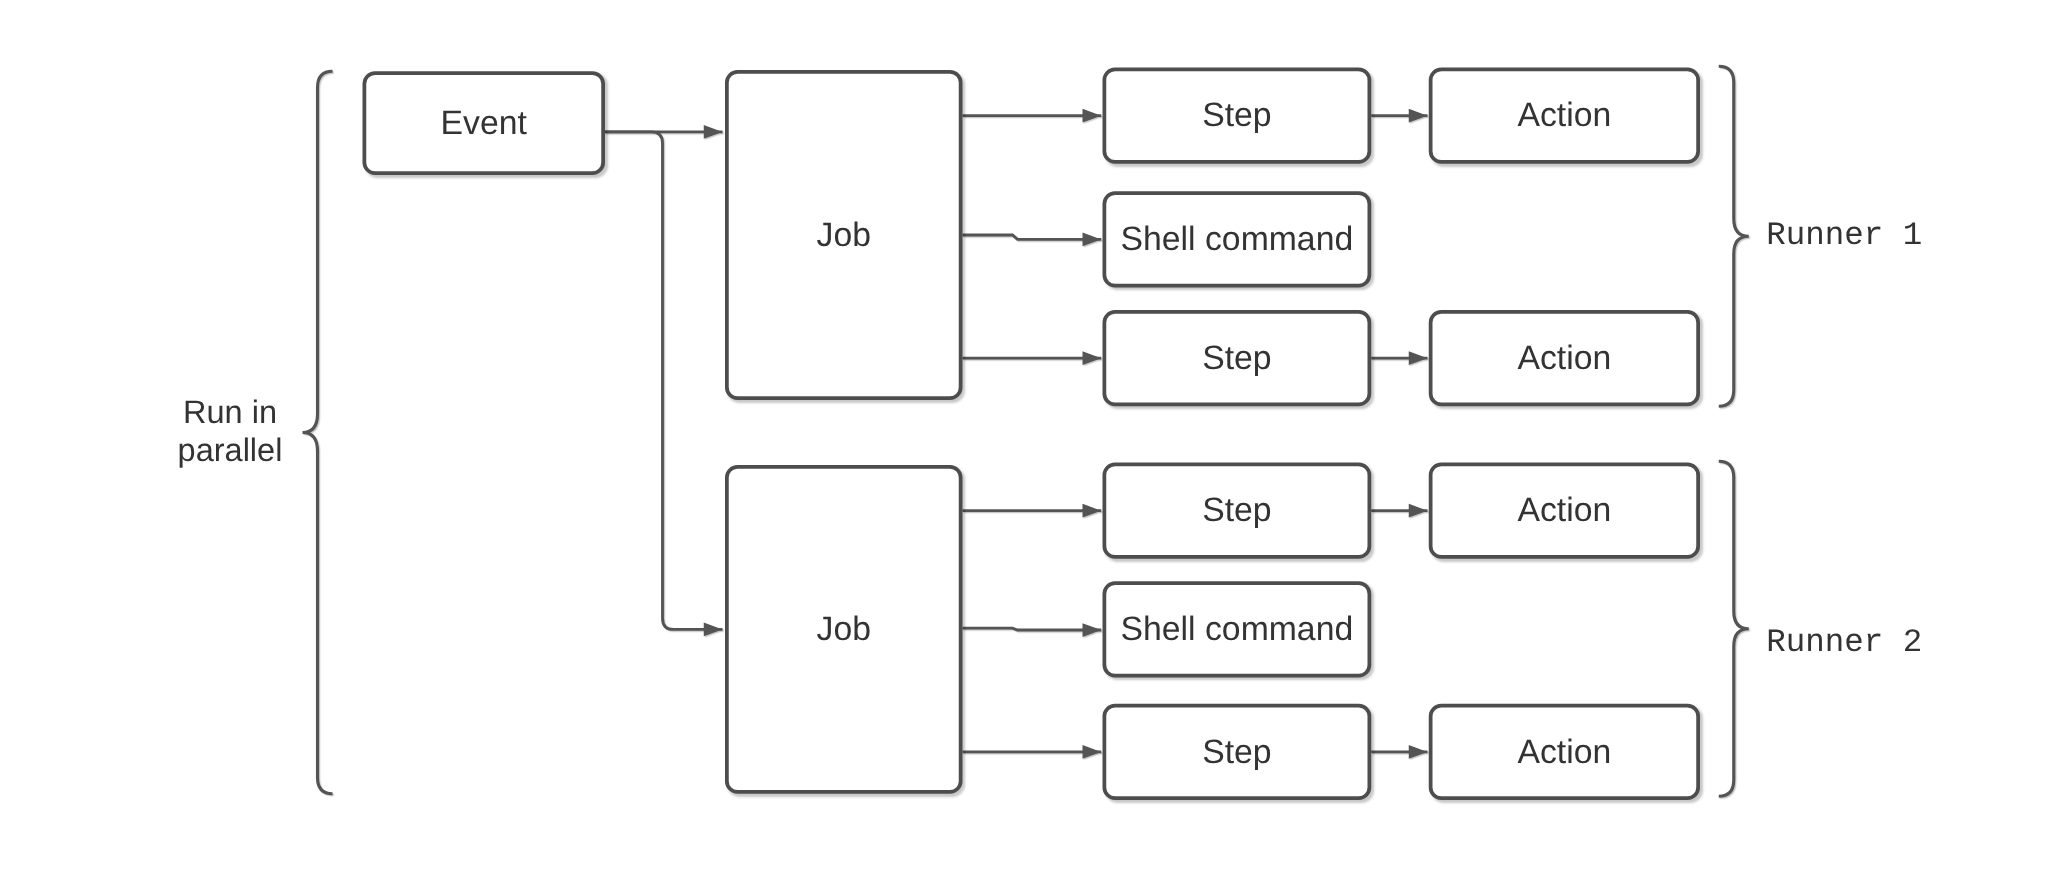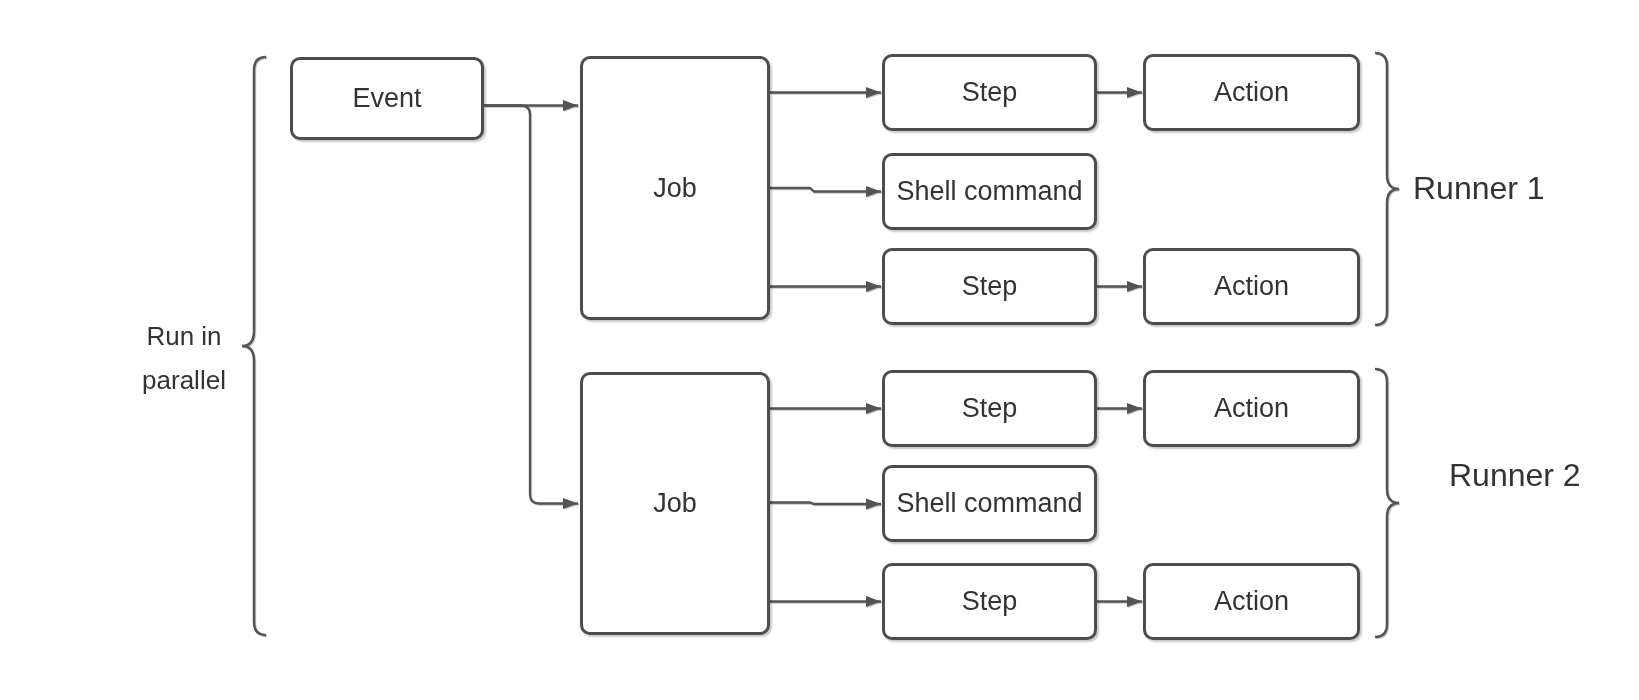--- a/index.html
+++ b/index.html
@@ -32,29 +32,30 @@
     border-radius: 10px;
     box-shadow: 2px 2px 2px rgba(0,0,0,0.22);
     color: #333333;
     font-size: 27px;
     text-align: center;
     white-space: nowrap;
   }
   .side-label {
     position: absolute;
     color: #333333;
-    font-size: 32px;
+    font-size: 26px;
     line-height: 31px;
     white-space: nowrap;
+    font-family: Liberation Mono, monospace;
   }
   .wrap-label {
     position: absolute;
     color: #333333;
     font-size: 26px;
-    line-height: 44px;
+    line-height: 31px;
     text-align: center;
     white-space: normal;
   }
 </style>
 </head>
 <body>
 
 <div class="canvas">
 
   <svg class="edges" width="1639" height="700" viewBox="0 0 1639 700">
@@ -89,21 +90,21 @@
       <path d="M1375,53 Q1387,53 1387,66 L1387,175 Q1387,189 1399,189 Q1387,189 1387,203 L1387,312 Q1387,325 1375,325"></path>
 
       <path d="M1375,369 Q1387,369 1387,382 L1387,489 Q1387,503 1399,503 Q1387,503 1387,517 L1387,624 Q1387,637 1375,637"></path>
     </g>
   </svg>
 
   <div class="wrap-label" style="left:128px; top:314px; width:112px;">Run in parallel</div>
 
   <div class="side-label" style="left:1413px; top:173px;">Runner 1</div>
 
-  <div class="side-label" style="left:1413px; top:460px;margin-left:36px;">Runner 2</div>
+  <div class="side-label" style="left:1413px; top:499px;">Runner 2</div>
 
   <div class="node" style="left:290px; top:57px; width:194px; height:83px;">Event</div>
 
   <div class="node" style="left:580px; top:56px; width:190px; height:264px;">Job</div>
 
   <div class="node" style="left:580px; top:372px; width:190px; height:263px;">Job</div>
 
   <div class="node" style="left:882px; top:54px; width:215px; height:77px;">Step</div>
 
   <div class="node" style="left:882px; top:153px; width:215px; height:77px;">Shell command</div>

